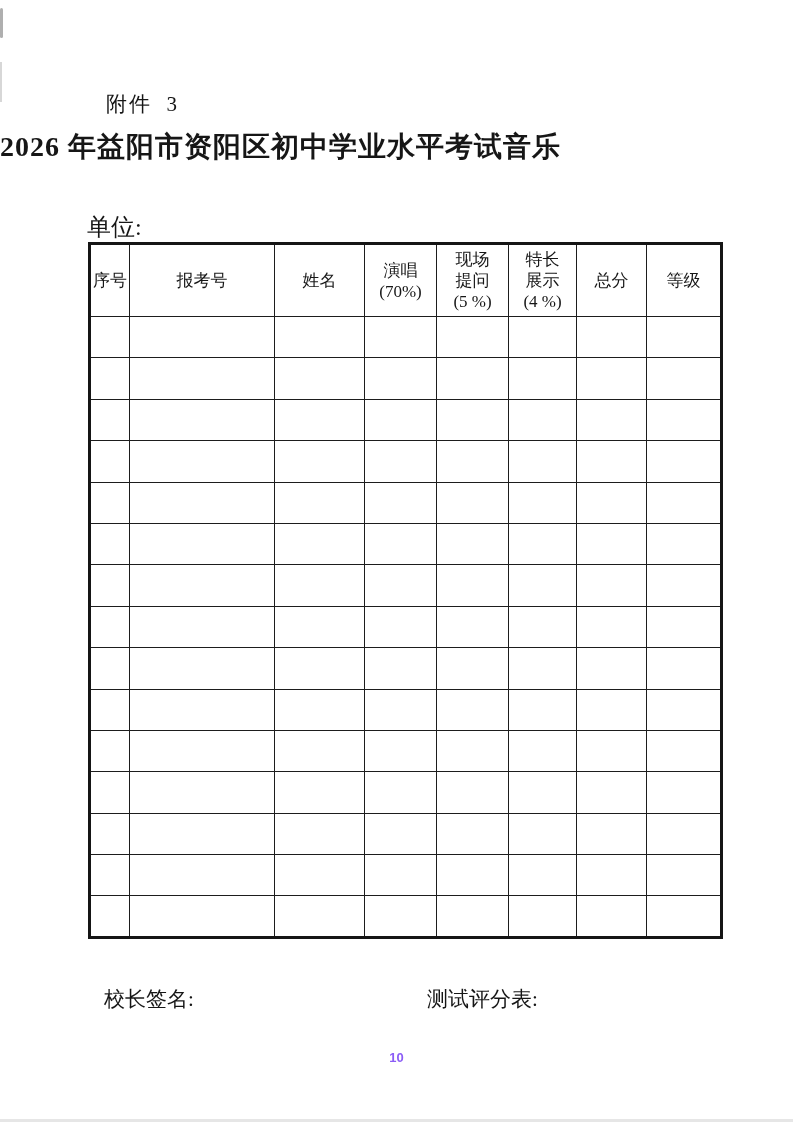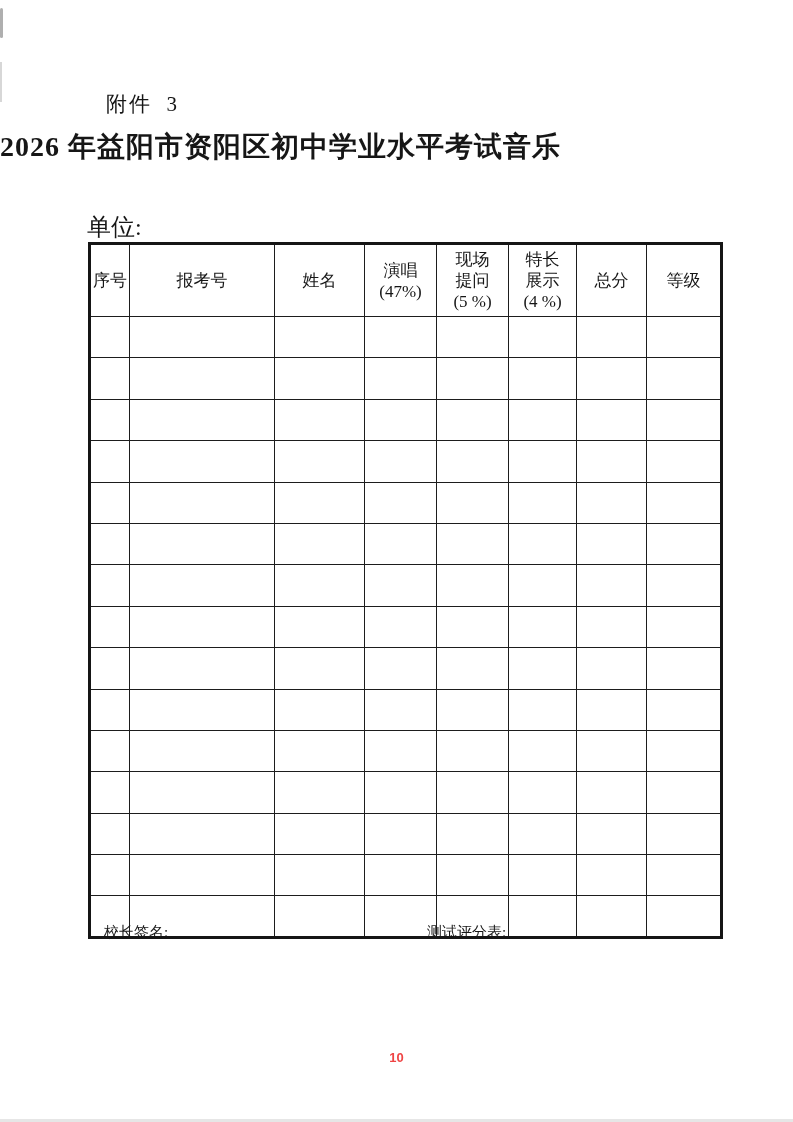--- a/index.html
+++ b/index.html
@@ -63,35 +63,35 @@
   .col-0 { width: 40px; }
   .col-1 { width: 145px; }
   .col-2 { width: 90px; }
   .col-3 { width: 72px; }
   .col-4 { width: 72px; }
   .col-5 { width: 68px; }
   .col-6 { width: 70px; }
   .col-7 { width: 75px; }
   .signature {
     position: absolute;
-    top: 923px;
-    font-size: 15px;
+    top: 985px;
+    font-size: 21px;
   }
   .signature.principal { left: 104px; }
   .signature.judge { left: 427px; }
   .page-number {
     position: absolute;
     left: 0;
     right: 0;
     top: 1050px;
     text-align: center;
     font-family: "Liberation Sans", "DejaVu Sans", sans-serif;
     font-weight: bold;
     font-size: 13px;
-    color: #ef4444;
+    color: #8b5cf6;
   }
   
   .artifact { position: absolute; pointer-events: none; }
   .artifact.edge-top-left {
     left: 0; top: 8px; width: 3px; height: 30px;
     background: #6e6e6e; opacity: 0.55; border-radius: 2px;
   }
   .artifact.edge-left-2 {
     left: 0; top: 62px; width: 2px; height: 40px;
     background: #9a9a9a; opacity: 0.4;
@@ -135,21 +135,21 @@
             <div class="hline">序号</div>
           </th>
           <th>
             <div class="hline">报考号</div>
           </th>
           <th>
             <div class="hline">姓名</div>
           </th>
           <th>
             <div class="hline">演唱</div>
-            <div class="hline">(47%)</div>
+            <div class="hline">(70%)</div>
           </th>
           <th>
             <div class="hline">现场</div>
             <div class="hline">提问</div>
             <div class="hline">(5 %)</div>
           </th>
           <th>
             <div class="hline">特长</div>
             <div class="hline">展示</div>
             <div class="hline">(4 %)</div>

